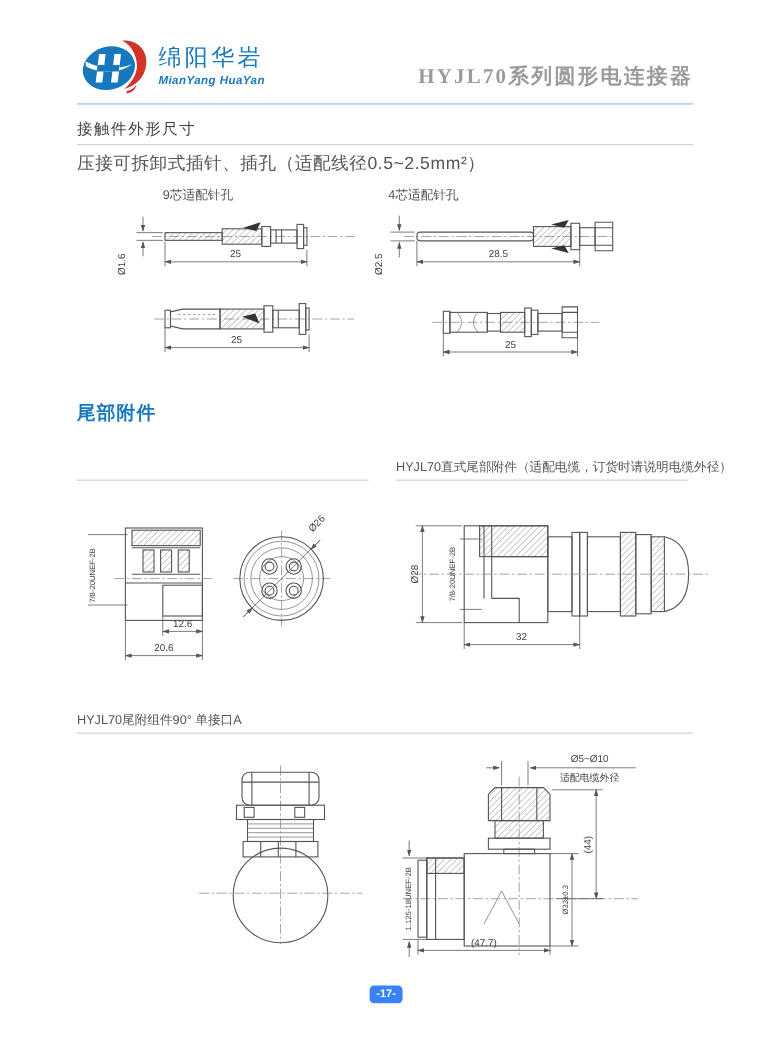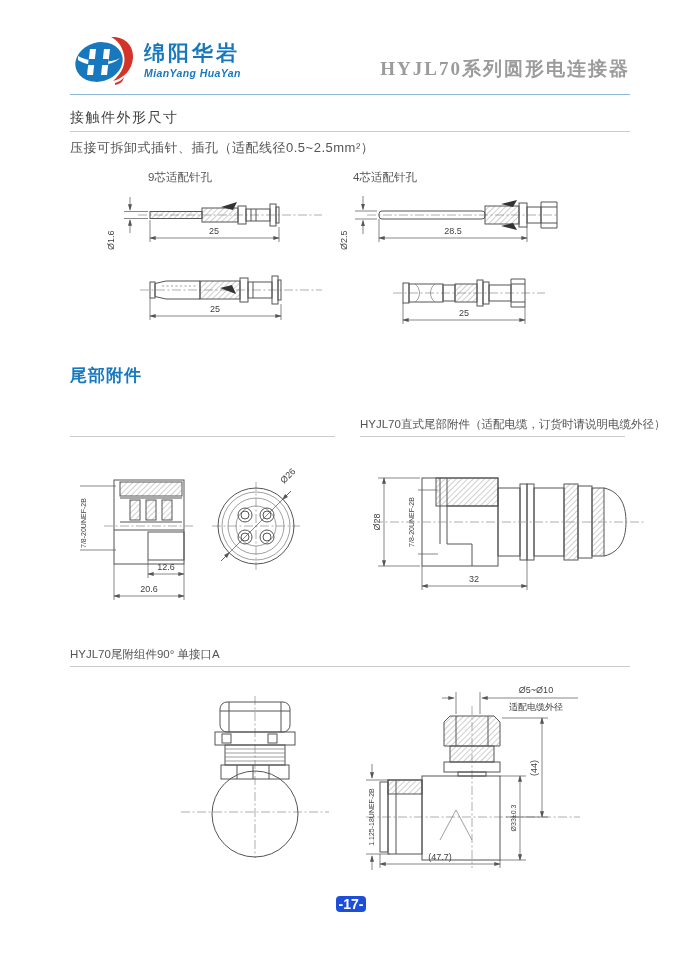--- a/index.html
+++ b/index.html
@@ -4,50 +4,50 @@
 <style>
   html,body { margin:0; padding:0; background:#fff; }
   .page {
     position:relative; width:700px; height:956px; background:#ffffff;
     font-family:"Liberation Sans", sans-serif; color:#4a4a4a; overflow:hidden;
   }
   .abs { position:absolute; }
 
   
   .logo-wrap { left:74px; top:32px; display:flex; align-items:center; gap:8px; }
-  .logo-text-cn { font-size:21px; font-weight:bold; color:#1878be; letter-spacing:3px; line-height:24px; }
+  .logo-text-cn { font-size:21px; font-weight:normal; color:#1878be; letter-spacing:3px; line-height:24px; }
   .logo-text-en { font-size:10.5px; font-weight:bold; color:#1878be; letter-spacing:0.4px; margin-top:2px;font-style:italic; }
   .doc-title {
     right:70px; top:56px; font-family:"Liberation Serif", serif; font-weight:bold;
     font-size:19px; color:#9b9b9b; letter-spacing:2px;
   }
   .header-rule { left:70px; top:94px; width:560px; height:1px; background:#8fb9db; }
 
   
   .sec-h1 { left:70px; top:109px; font-size:14px; color:#3f3f3f; letter-spacing:1.5px; }
   .hair { height:1px; background:#cccccc; }
-  .sub-note { left:70px; top:139px; font-size:13px; color:#555; letter-spacing:0.5px; }
+  .sub-note { left:70px; top:139px; font-size:16px; color:#555; letter-spacing:0.5px; }
   .dia-label { top:170px; font-size:11.5px; color:#555; text-align:center; }
   .sec-blue { left:70px; top:364px; font-size:17px; font-weight:600; color:#1878be; letter-spacing:1px;font-family:Liberation Serif, serif; }
   .col-label { top:417px; font-size:11.5px; color:#555; }
 
   
   svg { display:block; }
   .d   { fill:none; stroke:#555; stroke-width:1; }
   .dthin { fill:none; stroke:#777; stroke-width:0.7; }
   .cl  { fill:none; stroke:#999; stroke-width:0.8; stroke-dasharray:9 2.5 2 2.5; }
   .dim { fill:none; stroke:#555; stroke-width:0.7; }
   .dt  { font-family:"Liberation Sans", sans-serif; font-size:9px; fill:#3f3f3f; }
   .dts { font-family:"Liberation Sans", sans-serif; font-size:7px; fill:#3f3f3f; }
   .barb { fill:#333; stroke:none; }
 
   
   .page-badge {
-    left:336px; top:896px; width:30px; height:16px; background:#1d4ed8; border-radius:4px;
-    color:#fff; font-size:14px; font-weight:bold; text-align:center; line-height:16px;
+    left:336px; top:896px; width:30px; height:16px; background:#3b82f6; border-radius:4px;
+    color:#fff; font-size:10px; font-weight:bold; text-align:center; line-height:16px;
   }
 </style>
 </head>
 <body>
 
 <div class="page">
 
   <div class="abs logo-wrap">
     <svg width="62" height="56" viewBox="0 0 62 56">
       <ellipse cx="25" cy="30" rx="24" ry="19.5" fill="#1878be" transform="rotate(-16 25 30)"></ellipse>

